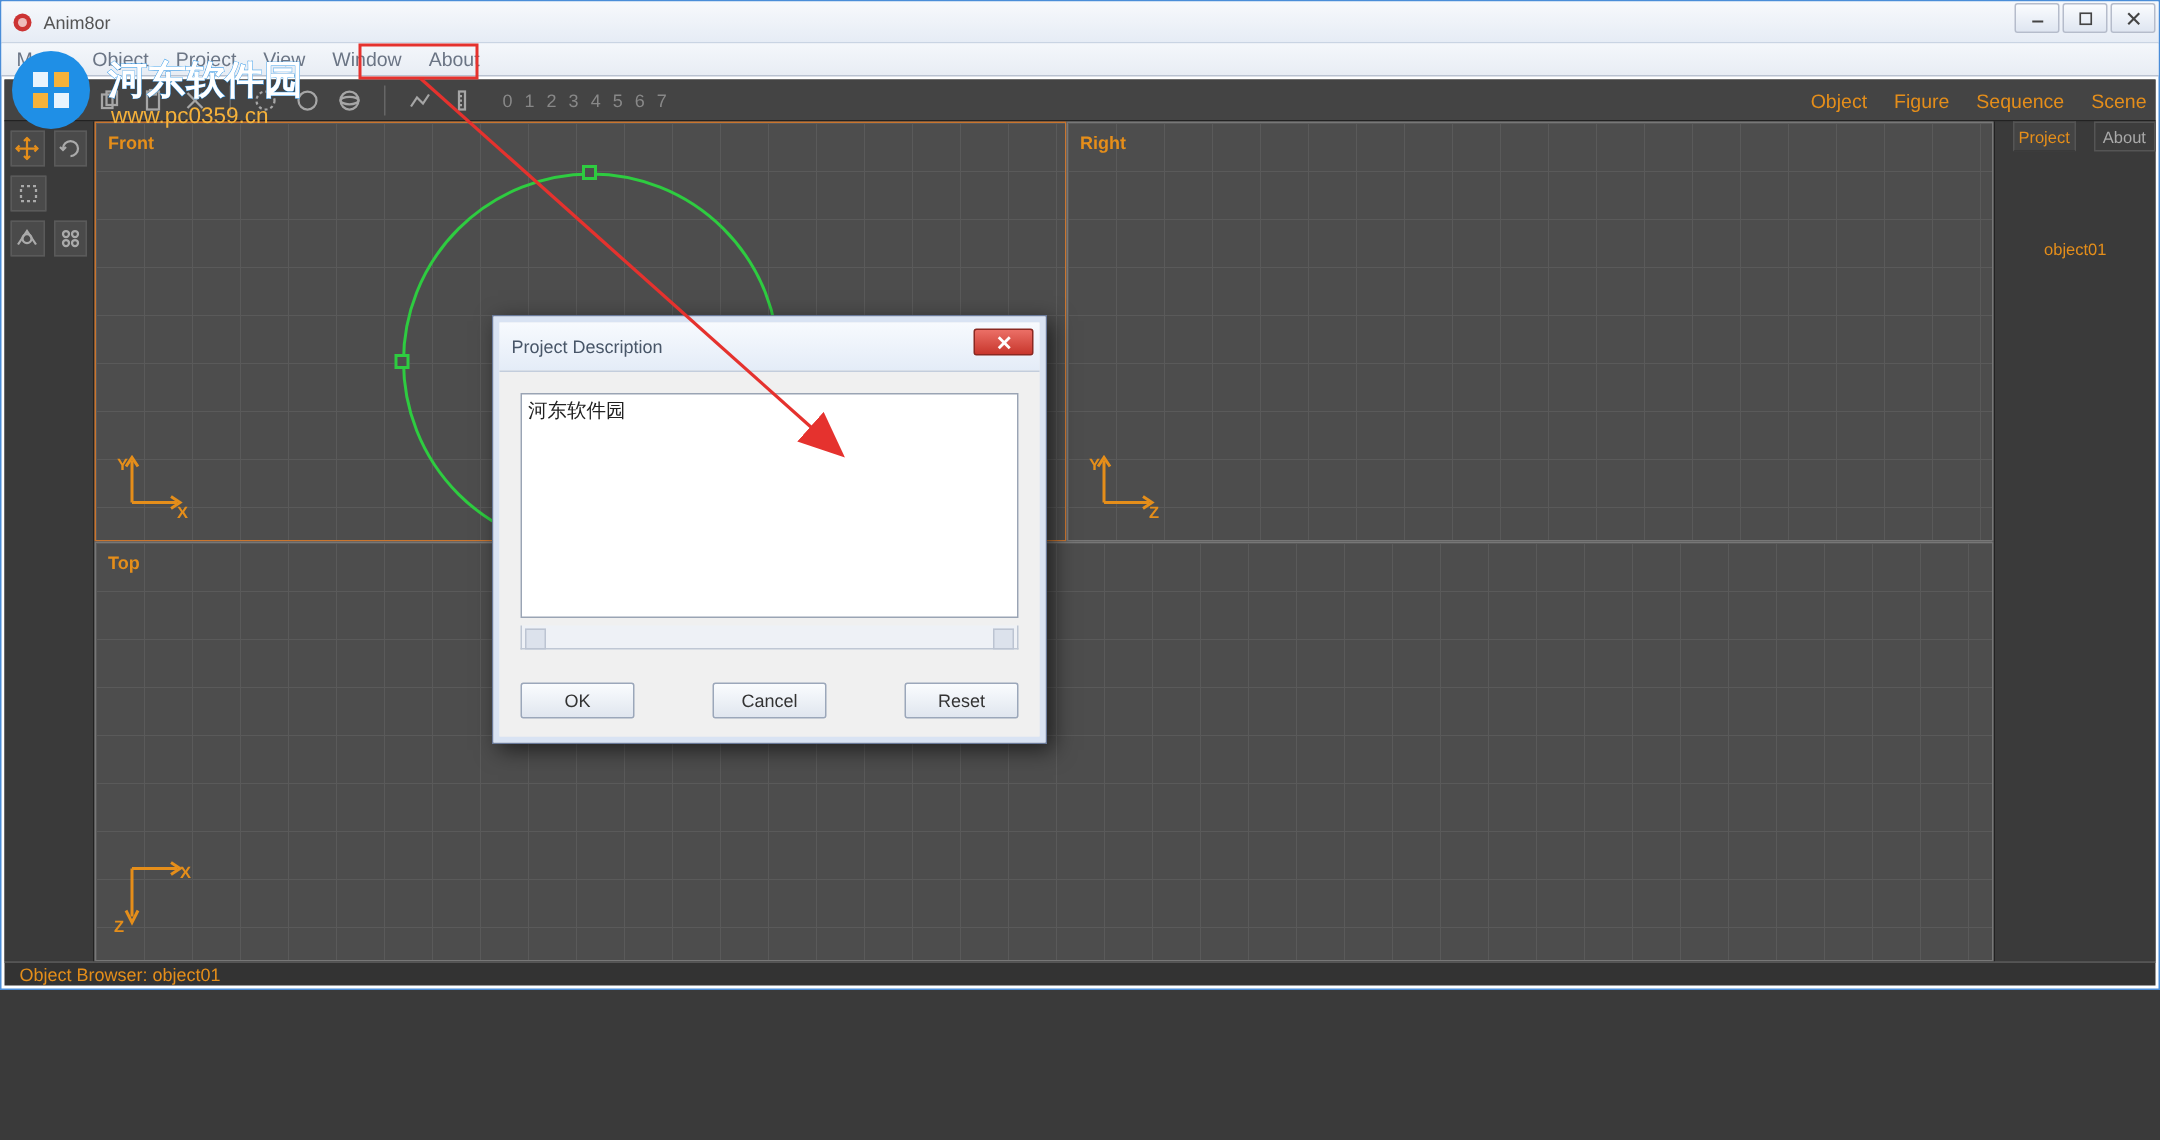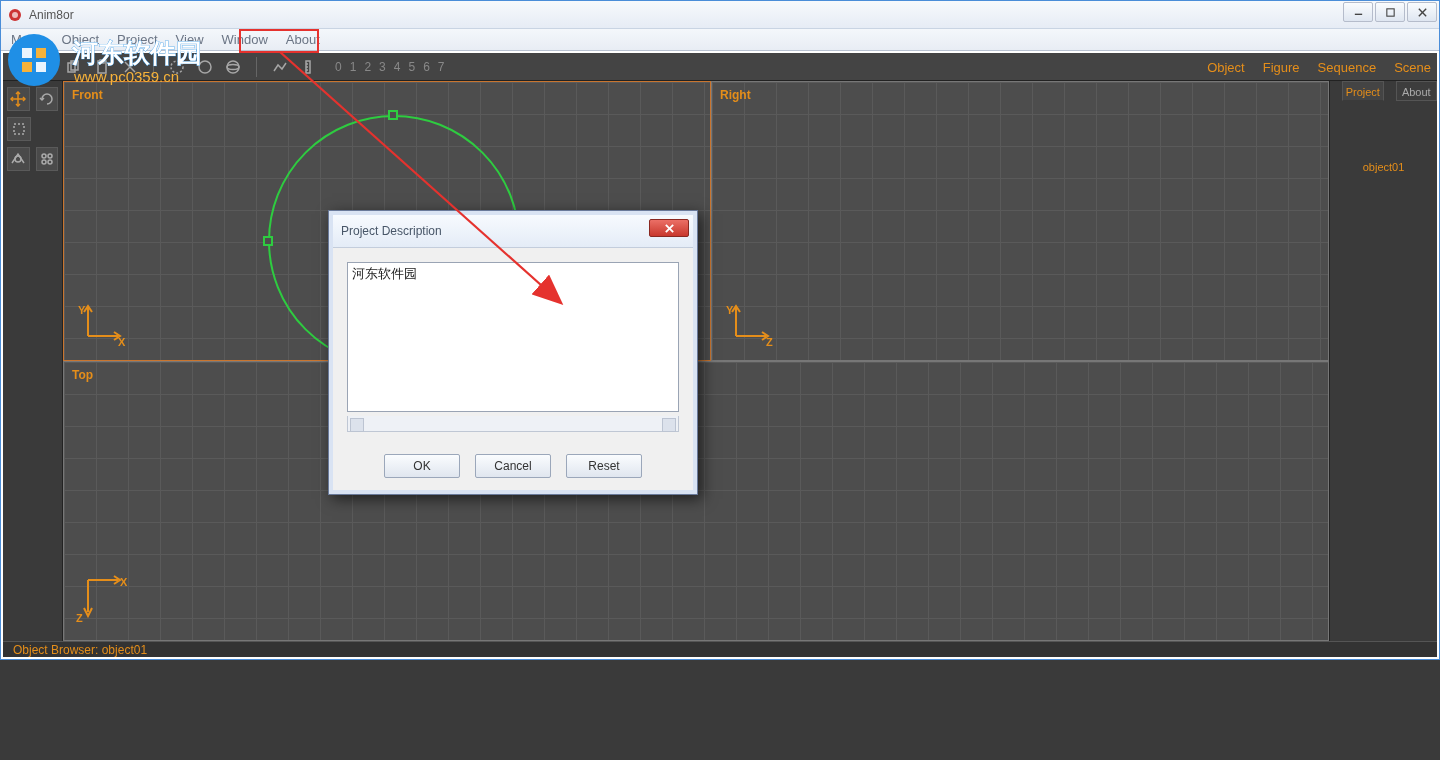--- a/index.html
+++ b/index.html
@@ -73,21 +73,21 @@
 .dlg-outer { border: 4px solid #d9e3f3; }
 .dlg-title { height: 28px; background: linear-gradient(#f7fafe, #e4ecf7); display: flex; align-items: center; padding: 16px 8px; color: #485668; font-size: 12px; border-bottom: 1px solid #c3cddc; position: relative; }
 .dlg-close { position: absolute; right: 4px; top: 4px; width: 40px; height: 18px; background: linear-gradient(#eb6f66,#c8372d); border: 1px solid #8a2821; border-radius: 2px; display: flex; align-items: center; justify-content: center; cursor: pointer; }
 .dlg-close svg { width: 11px; height: 11px; }
 .dlg-body { background: #f0f0f0; padding: 14px 14px 12px; }
 .dlg-textarea { width: 100%; height: 150px; resize: none; border: 1px solid #9aa4b4; background: #fff; font-size: 13px; padding: 2px 4px; font-family: Arial, sans-serif; color: #222; overflow: auto; }
 .dlg-scroll-x { height: 16px; border: 1px solid #bfc7d4; border-top: none; background: #eef1f6; position: relative; }
 .dlg-scroll-x::before, .dlg-scroll-x::after { content: ''; position: absolute; top: 2px; width: 12px; height: 12px; background: #dce2ec; border: 1px solid #bcc4d2; }
 .dlg-scroll-x::before { left: 2px; }
 .dlg-scroll-x::after { right: 2px; }
-.dlg-buttons { display: flex; justify-content: center; gap: 15px; margin-top: 22px; }
+.dlg-buttons { display: flex; justify-content: space-between; gap: 28px; margin-top: 22px; }
 .dlg-btn { width: 76px; height: 24px; background: linear-gradient(#fafcfe, #e0e6ef); border: 1px solid #9ba7ba; font-size: 12px; color: #333; cursor: pointer; border-radius: 2px; }
 
 
 .anno-rect { position: absolute; left: 239px; top: 29px; width: 80px; height: 24px; border: 2px solid #e5322e; z-index: 300; pointer-events: none; }
 .anno-arrow { position: absolute; left: 240px; top: 52px; z-index: 300; pointer-events: none; }
 
 
 .green-circle { position: absolute; border: 2px solid #2ecc40; border-radius: 50%; }
 .green-handle { position: absolute; width: 10px; height: 10px; border: 2px solid #2ecc40; background: #4d4d4d; }
 

